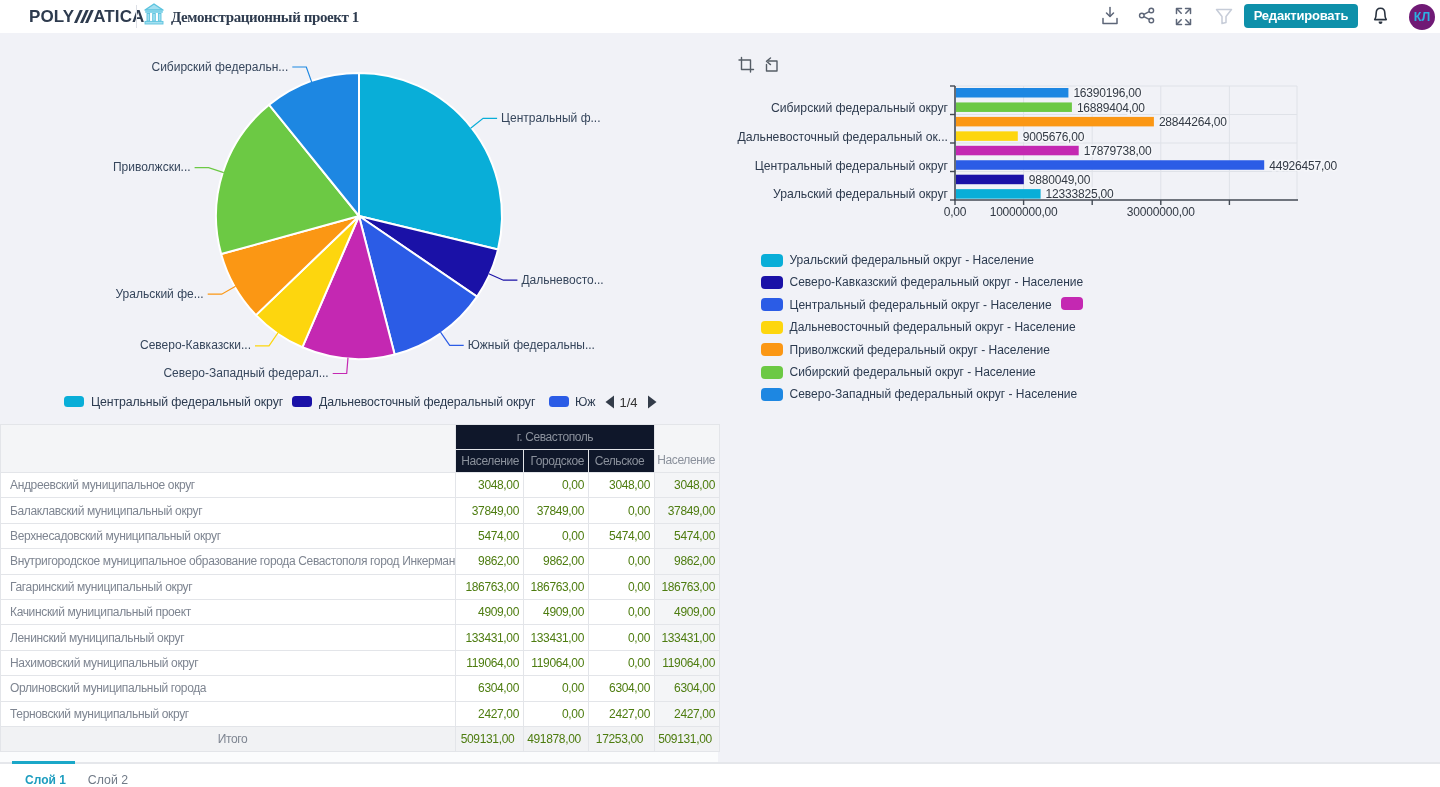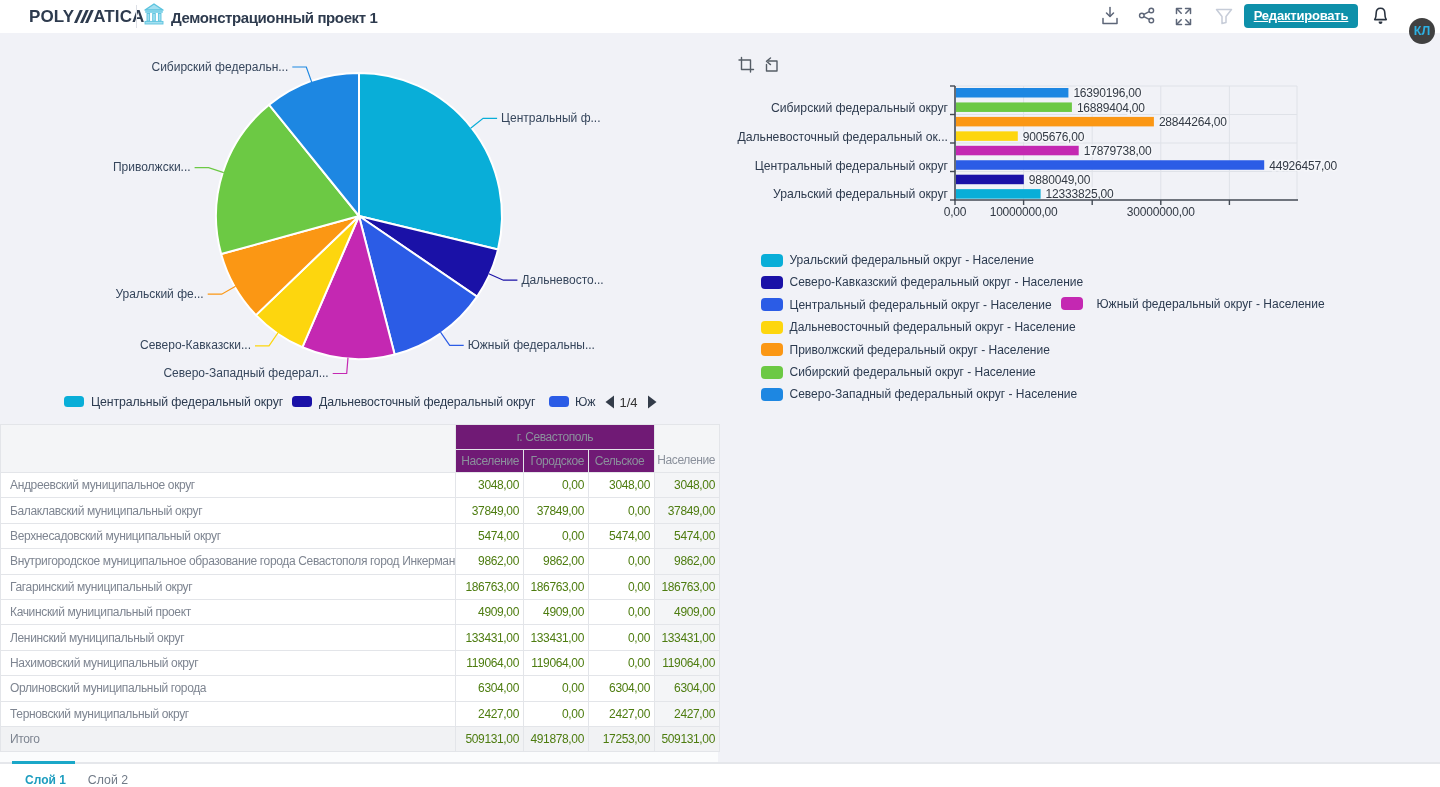--- a/index.html
+++ b/index.html
@@ -6,48 +6,48 @@
 * { margin:0; padding:0; box-sizing:border-box; }
 html,body { width:1440px; height:787px; overflow:hidden; background:#f1f2f7;
   font-family:"Liberation Sans", sans-serif; }
 .hdr { position:absolute; left:0; top:0; width:100%; height:33px; background:#fff; }
 .logo { position:absolute; left:29px; top:7px; font-size:17px; font-weight:bold;
   color:#2e3b4e; letter-spacing:.1px; }
 .logo .bar { display:inline-block; width:3.2px; height:12.5px; background:#2e3b4e;
   transform:skewX(-24deg); margin:0 1.1px; vertical-align:-0.5px; }
 .logo .bars { margin:0 1px 0 2px; }
 .hdiv { position:absolute; left:136px; top:5px; width:1px; height:23px; background:#dcdfe5; }
-.ptitle { position:absolute; left:171px; top:9px; font-size:15px; font-weight:bold; letter-spacing:-0.4px; color:#2e3b4e; }
+.ptitle { position:absolute; left:171px; top:9px; font-size:15px; font-weight:bold; letter-spacing:-0.4px; color:#2e3b4e;font-family:Liberation Serif, serif; }
 .hicon { position:absolute; top:0; }
 .editbtn { position:absolute; left:1244px; top:4px; width:114px; height:24px; background:#0e90aa;
-  border-radius:4px; color:#fff; font-size:13px; font-weight:bold; letter-spacing:-0.2px; text-align:center; line-height:24px;text-decoration:underline; }
+  border-radius:4px; color:#fff; font-size:13px; font-weight:bold; letter-spacing:-0.2px; text-align:center; line-height:24px; }
 .avatar { position:absolute; left:1409px; top:4px; width:26px; height:26px; border-radius:50%;
-  background:#404040; color:#2cb0e2; font-size:12.5px; font-weight:bold; text-align:center; line-height:26px;margin-top:14px; }
+  background:#701a75; color:#2cb0e2; font-size:12.5px; font-weight:bold; text-align:center; line-height:26px; }
 svg text { font-family:"Liberation Sans", sans-serif; }
 .plab { font-size:12px; fill:#36465c; }
 .bval { font-size:12px; letter-spacing:-0.2px; fill:#333a45; paint-order:stroke; stroke:#f5f6f9; stroke-width:3px; }
 .bxl { font-size:12px; letter-spacing:-0.2px; fill:#333a45; }
 .bcat { font-size:12.2px; fill:#2e3b4e; }
 .plegend { position:absolute; left:0; top:396px; width:720px; height:14px; }
 .plegend .sw { display:inline-block; width:20px; height:11px; border-radius:3.5px; }
 .lrow .sw { display:inline-block; width:22px; height:13px; border-radius:4px; }
 .plegend .lt { position:absolute; font-size:12.3px; letter-spacing:-0.1px; color:#2c3b50; top:-1px; white-space:nowrap; }
 .lrow .lt { font-size:12px; color:#2c3b50; margin-left:7px; }
 .lrow { position:absolute; left:760.5px; height:22px; line-height:22px; white-space:nowrap; }
 .lrow .sw { vertical-align:-2.5px; }
 .tblwrap { position:absolute; left:0px; top:424px; }
 table { border-collapse:collapse; table-layout:fixed; background:#fff; width:719px; }
 td, th { border:1px solid #e3e5e9; font-weight:normal; overflow:hidden; white-space:nowrap; }
 tbody tr { height:25.4px; }
-th { background:#701a75; color:#8b919c; font-size:12px; letter-spacing:-0.4px; }
+th { background:#0f172a; color:#8b919c; font-size:12px; letter-spacing:-0.4px; }
 th.g { background:#f4f5f7; }
 td.nm { color:#7e8591; font-size:12px; letter-spacing:-0.35px; padding-left:9px; text-align:left; }
 td.num { color:#4d7c0f; font-size:12px; letter-spacing:-0.35px; padding-right:4px; text-align:right; }
 td.last, th.last { background:#f4f5f7; }
-tr.total td { background:#f1f2f4; }
+tr.total td { background:#f1f2f4;text-align:center; }
 .tblfoot { position:absolute; left:0; top:752px; width:718px; height:10px; background:#fbfcfd; }
 .scrtrack { position:absolute; left:0; top:762px; width:1440px; height:1.5px; background:#e5e7eb; }
 .scrthumb { position:absolute; left:12px; top:-1.5px; width:63px; height:3px; background:#1aa7c8; }
 .bottombar { position:absolute; left:0; top:763.5px; width:1440px; height:23.5px; background:#fff; }
 .tabs { position:absolute; left:25px; top:773px; font-size:12px; }
 .tab1 { color:#1d9dbf; font-weight:bold;margin-top:40px; }
 .tab2 { color:#707a87; margin-left:22px; font-size:12.3px; }
 </style>
 </head>
 <body>
@@ -198,21 +198,21 @@
 </svg>
 <svg style="position:absolute;left:738px;top:56px" width="46" height="20" viewBox="0 0 46 20">
   <g fill="none" stroke="#555d66" stroke-width="1.4" stroke-linecap="round" stroke-linejoin="round">
     <path d="M3.5 1.5 V13.5 H15.5 M1 4 H12.5 V16"></path>
     <path d="M30 5 H39 V15 H28.5 V8.5"></path>
     <path d="M32.5 2 L28.5 5.3 L32.5 8.6"></path>
   </g>
 </svg>
 <div class="lrow" style="top:248.0px"><span class="sw" style="background:#09aed8"></span><span class="lt">Уральский федеральный округ - Население</span></div>
 <div class="lrow" style="top:270.4px"><span class="sw" style="background:#1a11a7"></span><span class="lt">Северо-Кавказский федеральный округ - Население</span></div>
-<div class="lrow" style="top:292.8px"><span class="sw" style="background:#2b5ce6"></span><span class="lt">Центральный федеральный округ - Население</span><span class="sw" style="background:#c428b2;position:absolute;left:300.5px;top:4.5px"></span><span class="lt" style="position:absolute;left:329px;top:0">Южный федеральный округ - Население</span></div>
+<div class="lrow" style="top:292.8px"><span class="sw" style="background:#2b5ce6"></span><span class="lt">Центральный федеральный округ - Население</span><span class="sw" style="background:#c428b2;position:absolute;left:300.5px;top:4.5px"></span></div>
 <div class="lrow" style="top:315.2px"><span class="sw" style="background:#fdd60e"></span><span class="lt">Дальневосточный федеральный округ - Население</span></div>
 <div class="lrow" style="top:337.6px"><span class="sw" style="background:#fb9714"></span><span class="lt">Приволжский федеральный округ - Население</span></div>
 <div class="lrow" style="top:360.0px"><span class="sw" style="background:#6cc944"></span><span class="lt">Сибирский федеральный округ - Население</span></div>
 <div class="lrow" style="top:382.4px"><span class="sw" style="background:#1d87e2"></span><span class="lt">Северо-Западный федеральный округ - Население</span></div>
 
 <div class="tblwrap">
 <table>
 <colgroup>
         <col style="width:455px">
         <col style="width:68px">

